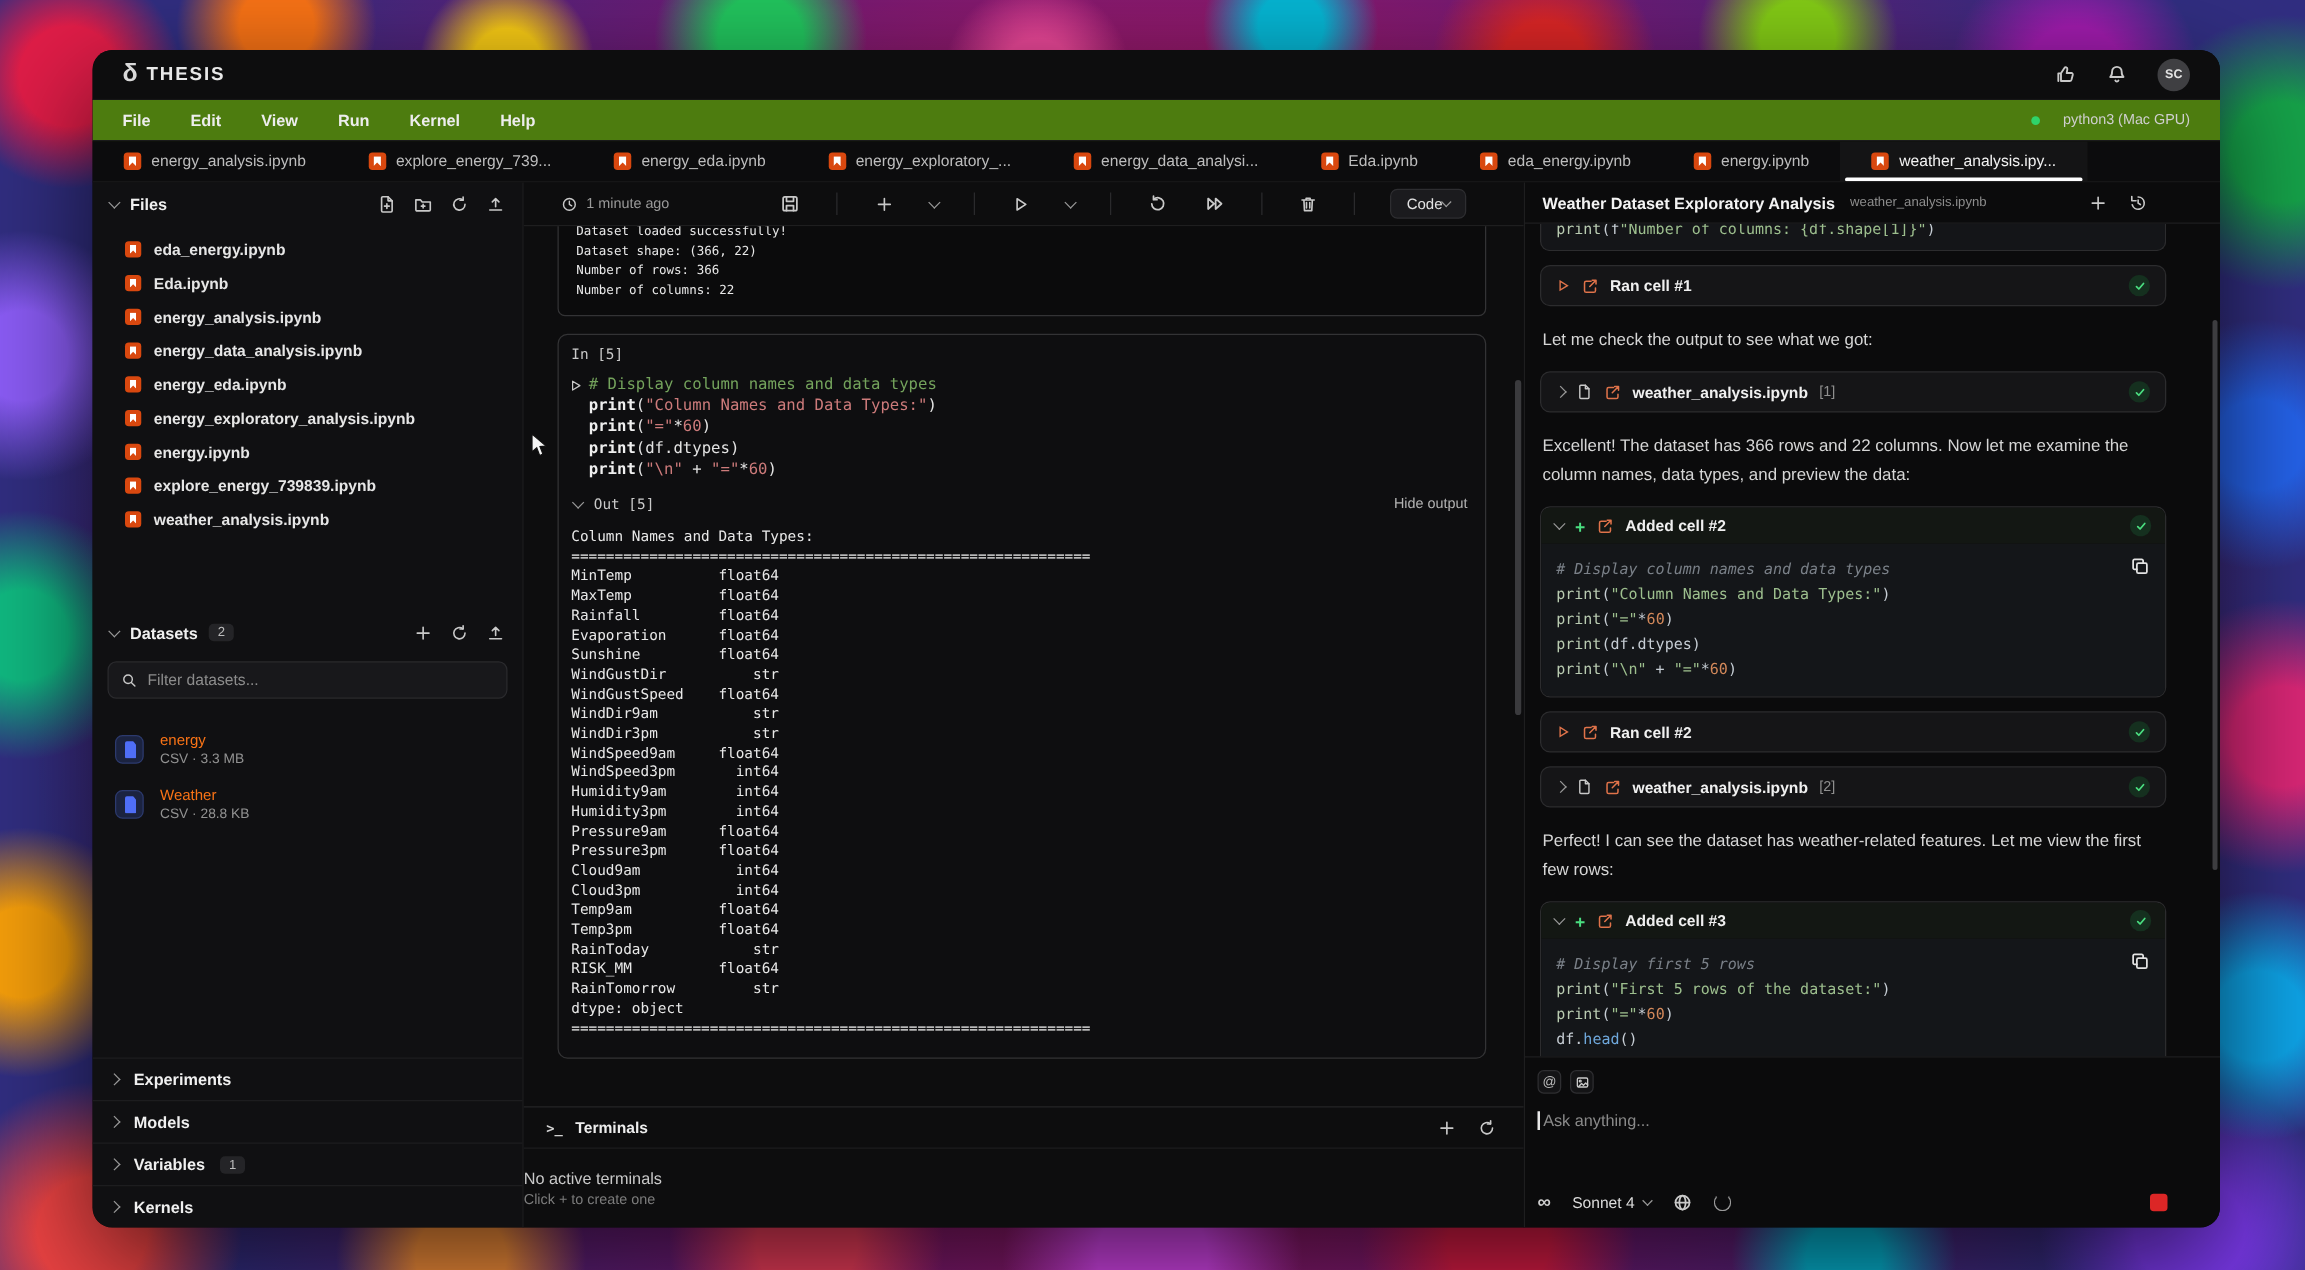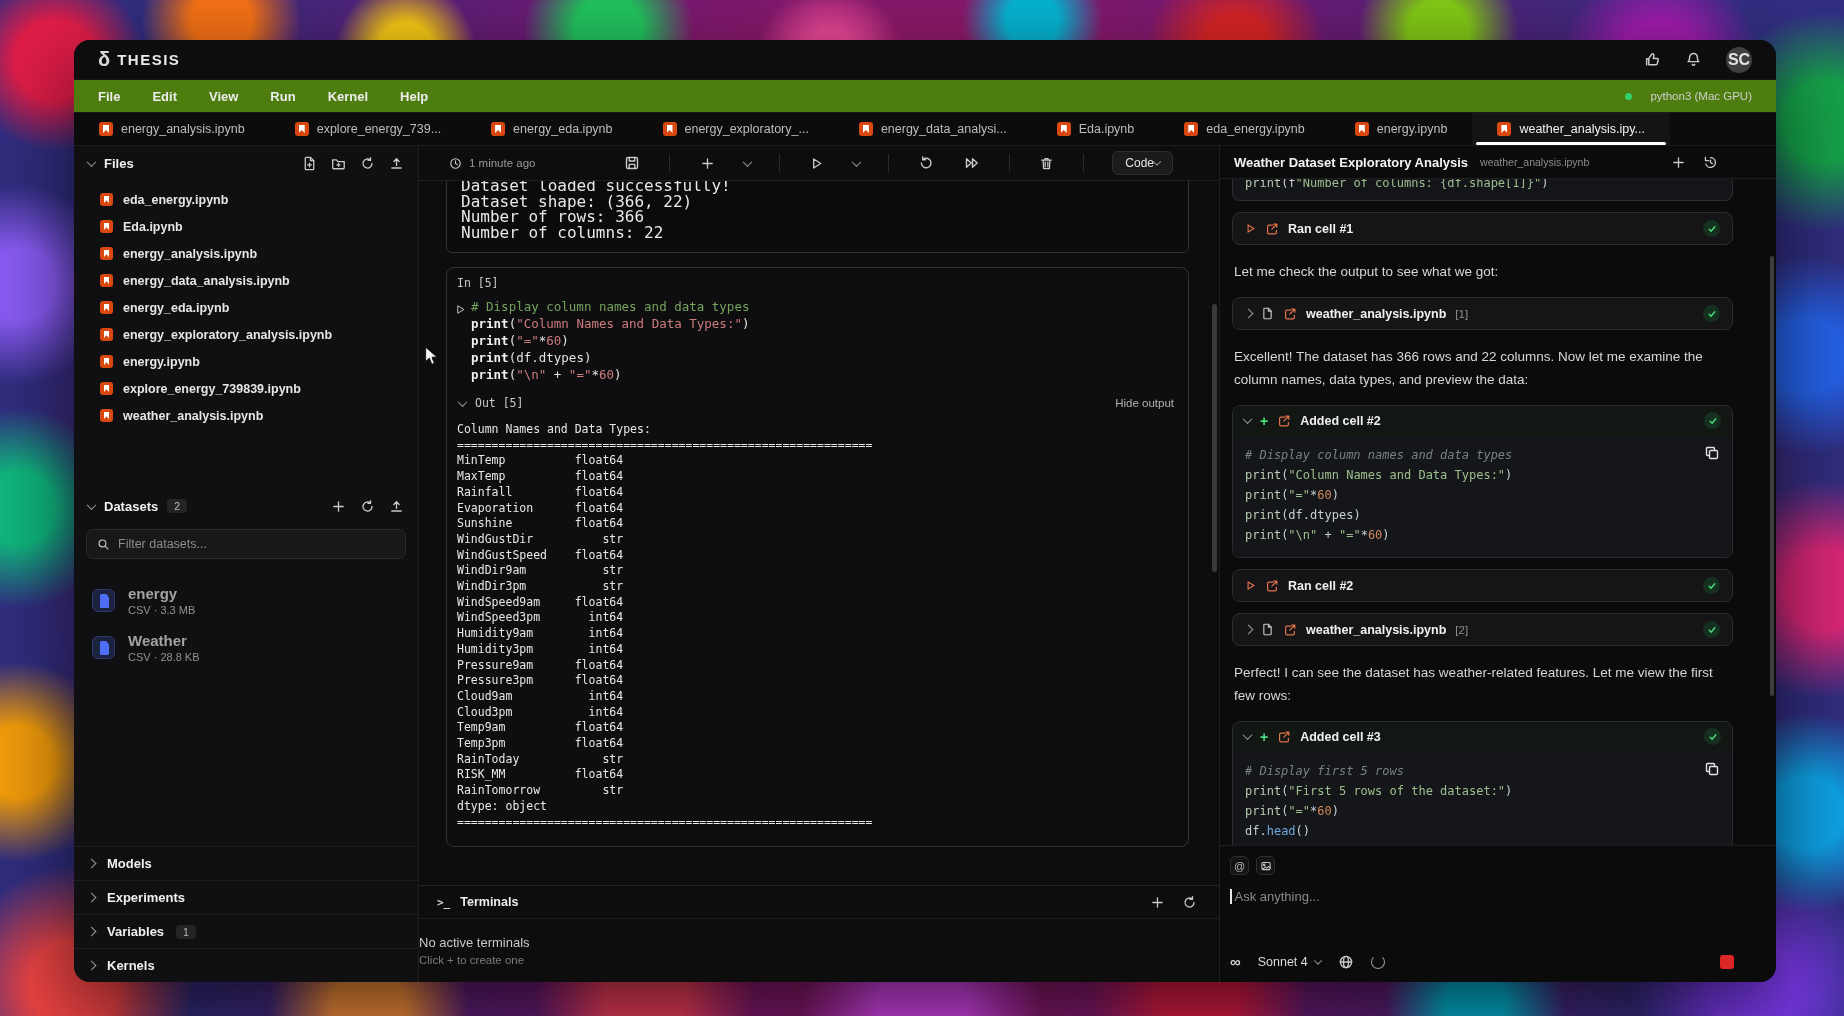--- a/index.html
+++ b/index.html
@@ -41,21 +41,21 @@
     display:flex; flex-direction:column;
   }
 
   
   .titlebar { height:40px; display:flex; align-items:center; padding:0 24px; background:#0d0d0e; border-bottom:1px solid #151516; flex:none; }
   .logo { display:flex; align-items:center; gap:7px; color:#e8e8e8; }
   .logo-glyph { font-size:20px; font-weight:bold; color:#d9d9d9; }
   .logo-text { font-size:15px; font-weight:bold; letter-spacing:1.5px; }
   .titlebar-right { margin-left:auto; display:flex; align-items:center; gap:24px; }
   .tb-icon { width:17px; height:17px; display:flex; align-items:center; justify-content:center; }
-  .avatar { width:26px; height:26px; border-radius:50%; background:#3f3f42; color:#e3e3e3; font-size:16px; font-weight:bold; display:flex; align-items:center; justify-content:center;text-align:center; }
+  .avatar { width:26px; height:26px; border-radius:50%; background:#3f3f42; color:#e3e3e3; font-size:10px; font-weight:bold; display:flex; align-items:center; justify-content:center;text-align:center; }
 
   
   .menubar { height:33px; display:flex; align-items:center; padding:0 24px; background:#4d7c0f; border-bottom:1px solid #1a1a1b; flex:none; }
   #menu-items { display:flex; gap:32px; }
   .menu-item { font-size:13px; font-weight:bold; color:#ededed; cursor:default; }
   .kernel-status { margin-left:auto; display:flex; align-items:center; gap:18px; font-size:11.5px; color:#cfcfcf; }
   .status-dot { width:7px; height:7px; border-radius:50%; background:#2fd36a; }
 
   
   #tab-bar { height:33px; display:flex; align-items:stretch; background:#0c0c0d; border-bottom:1px solid #1a1a1b; flex:none; overflow:hidden; }
@@ -86,39 +86,39 @@
   .file-name { font-size:12.5px; color:#e6e6e6; font-weight:bold; }
 
   .datasets-block { margin-top:50px; }
   .filter-box { margin:6px 12px 10px; height:30px; background:#18181b; border:1px solid #2a2a2d; border-radius:7px; display:flex; align-items:center; gap:8px; padding:0 10px; }
   .filter-placeholder { font-size:12.5px; color:#8c8c8c; }
   #dataset-list { padding:8px 0; }
   .dataset-row { display:flex; align-items:center; gap:13px; padding:8px 0 8px 18px; }
   .ds-icon { width:23px; height:23px; border-radius:6px; background:#1b2340; border:1px solid #2c3a6e; position:relative; flex:none; }
   .ds-icon::after { content:""; position:absolute; left:7px; top:4px; width:9px; height:14px; background:#4f6ef7; border-radius:1.5px;
     clip-path:polygon(0 0,70% 0,100% 25%,100% 100%,0 100%); }
-  .ds-name { font-size:15px; font-weight:bold; color:#a3a3a3; }
+  .ds-name { font-size:12px; font-weight:normal; color:#f97316; }
   .ds-meta { font-size:11px; color:#929292; margin-top:2px; }
 
   #sidebar-sections { margin-top:auto; }
   .section-row { height:34px; display:flex; align-items:center; gap:12px; padding:0 14px; border-top:1px solid #1d1d1f; }
   .section-label { font-size:13px; font-weight:bold; color:#f0f0f0; }
 
   
   .center { flex:1; min-width:0; display:flex; flex-direction:column; background:#0d0d0e; position:relative; }
   .nb-toolbar { height:35px; flex:none; display:flex; align-items:center; padding:0 18px 0 30px; border-bottom:1px solid #1e1e1f; }
   .saved-label { display:flex; align-items:center; gap:7px; font-size:11.5px; color:#9a9a9a; }
   .toolbar-cluster { flex:1; max-width:1010px; margin-left:60px; display:flex; align-items:center; justify-content:space-evenly; }
   .t-icon { width:18px; height:18px; display:flex; align-items:center; justify-content:center; }
   .t-divider { width:1px; height:18px; background:#2a2a2c; }
   .cell-type-btn { display:flex; align-items:center; gap:0; background:#1b1b1e; border:1px solid #2e2e31; border-radius:6px; padding:4px 12px; font-size:12px; color:#e3e3e3; }
 
   .nb-scroll { flex:1; min-height:0; overflow:hidden; padding:0 30px 0 27px; position:relative; }
   .out-box { border:1px solid #333335; border-radius:6px; background:#0b0b0c; margin-top:-14px; padding:10px 14px 12px; }
-  .out-box pre { font-family:"DejaVu Sans Mono", monospace; font-size:16px; line-height:15.5px; color:#e8e8e8; }
+  .out-box pre { font-family:"DejaVu Sans Mono", monospace; font-size:10px; line-height:15.5px; color:#e8e8e8; }
 
   .cell-box { border:1px solid #333335; border-radius:8px; background:#0e0e10; margin-top:14px; }
   .cell-in-label { padding:8px 12px 2px 10px; font-family:"DejaVu Sans Mono", monospace; font-size:11.5px; color:#c9c9c9; }
   .code-row { display:flex; padding:6px 12px 8px 8px; }
   .play-gutter { width:16px; flex:none; padding-top:3px; }
   .code-main { font-family:"DejaVu Sans Mono", monospace; font-size:12.5px; line-height:17px; }
   .code-main .tk-c { color:#74a35c; }
   .code-main .tk-f { color:#efefef; font-weight:bold; }
   .code-main .tk-p { color:#e3e3e3; }
   .code-main .tk-s { color:#cd7b7b; }
@@ -380,25 +380,25 @@
                 <div class="ds-name">Weather</div>
                 <div class="ds-meta">CSV · 28.8 KB</div>
               </div>
             </div>
           </div>
       </div>
 
       <div id="sidebar-sections">
           <div class="section-row">
             <span class="chev chev-right"></span>
-            <span class="section-label">Models</span>
+            <span class="section-label">Experiments</span>
           </div>
           <div class="section-row">
             <span class="chev chev-right"></span>
-            <span class="section-label">Experiments</span>
+            <span class="section-label">Models</span>
           </div>
           <div class="section-row">
             <span class="chev chev-right"></span>
             <span class="section-label">Variables</span>
             <span class="count-badge">1</span>
           </div>
           <div class="section-row">
             <span class="chev chev-right"></span>
             <span class="section-label">Kernels</span>
           </div>

